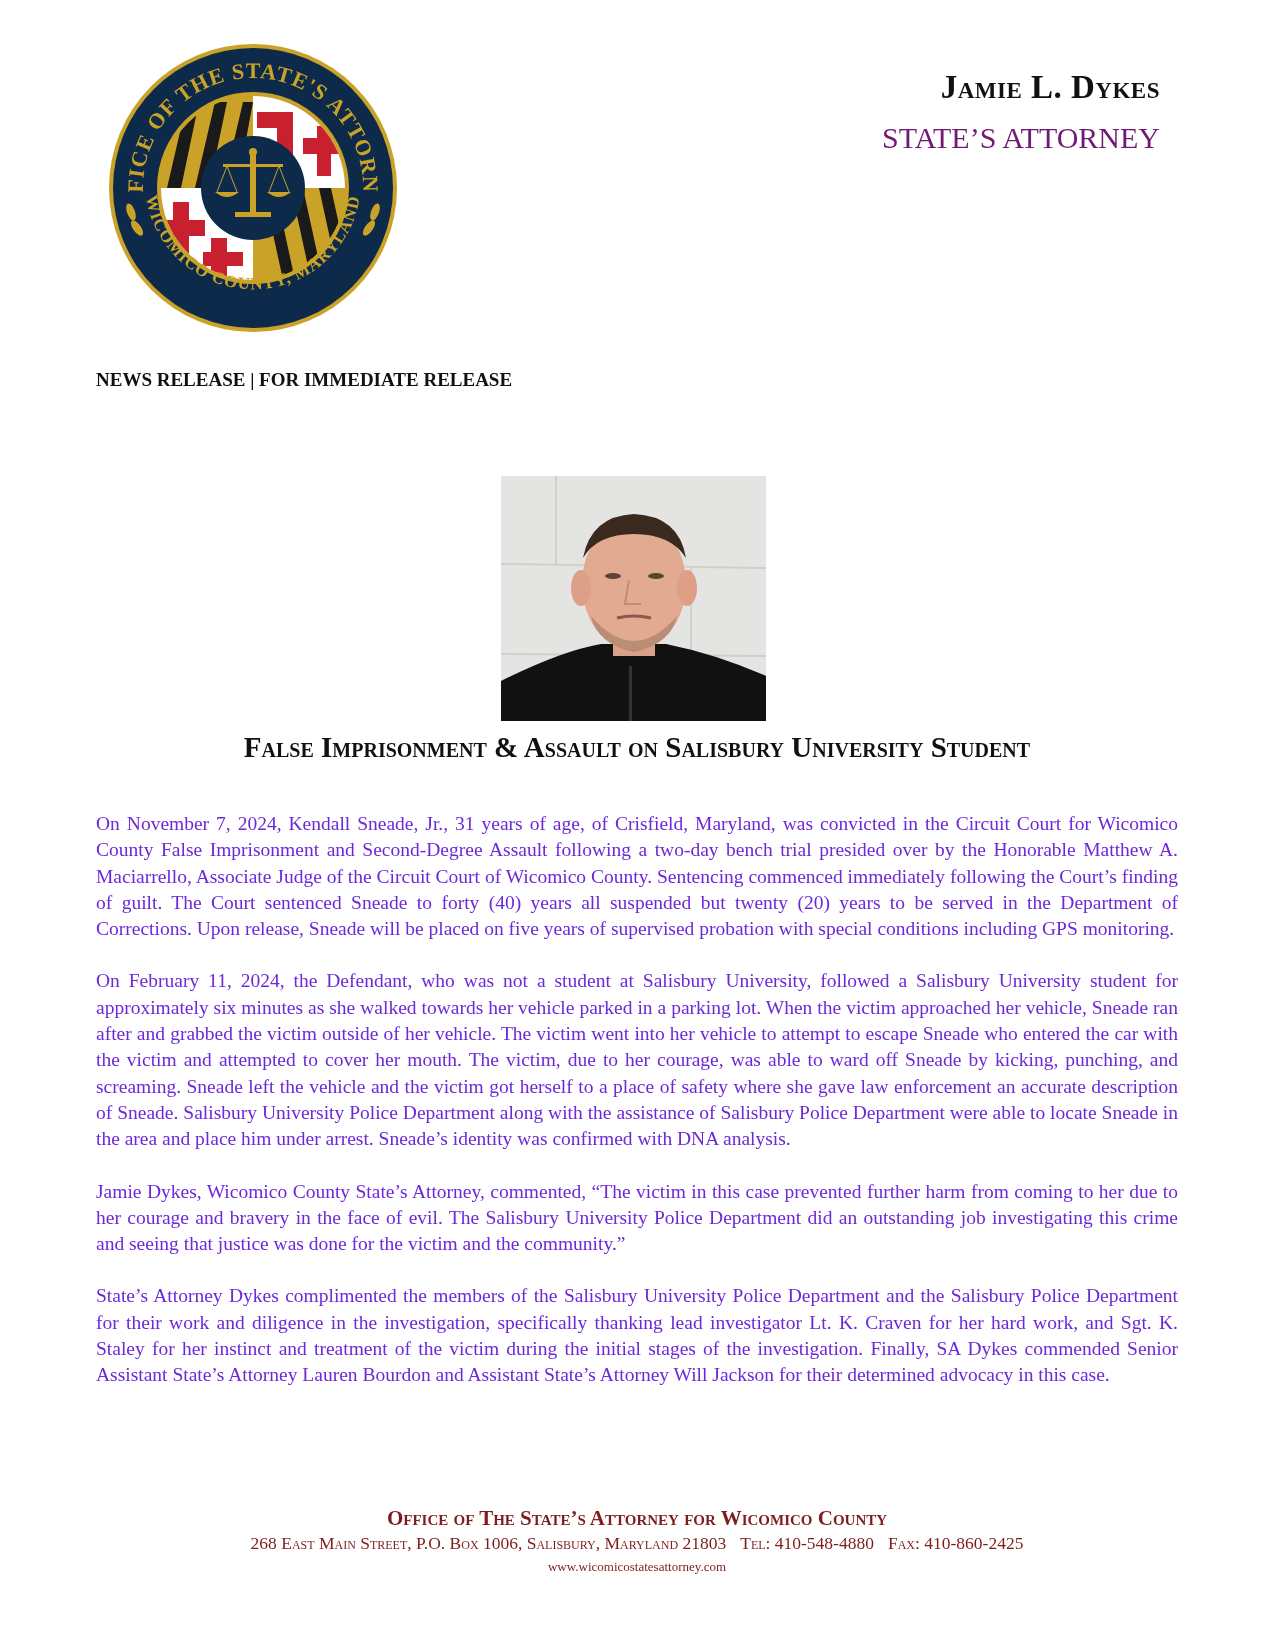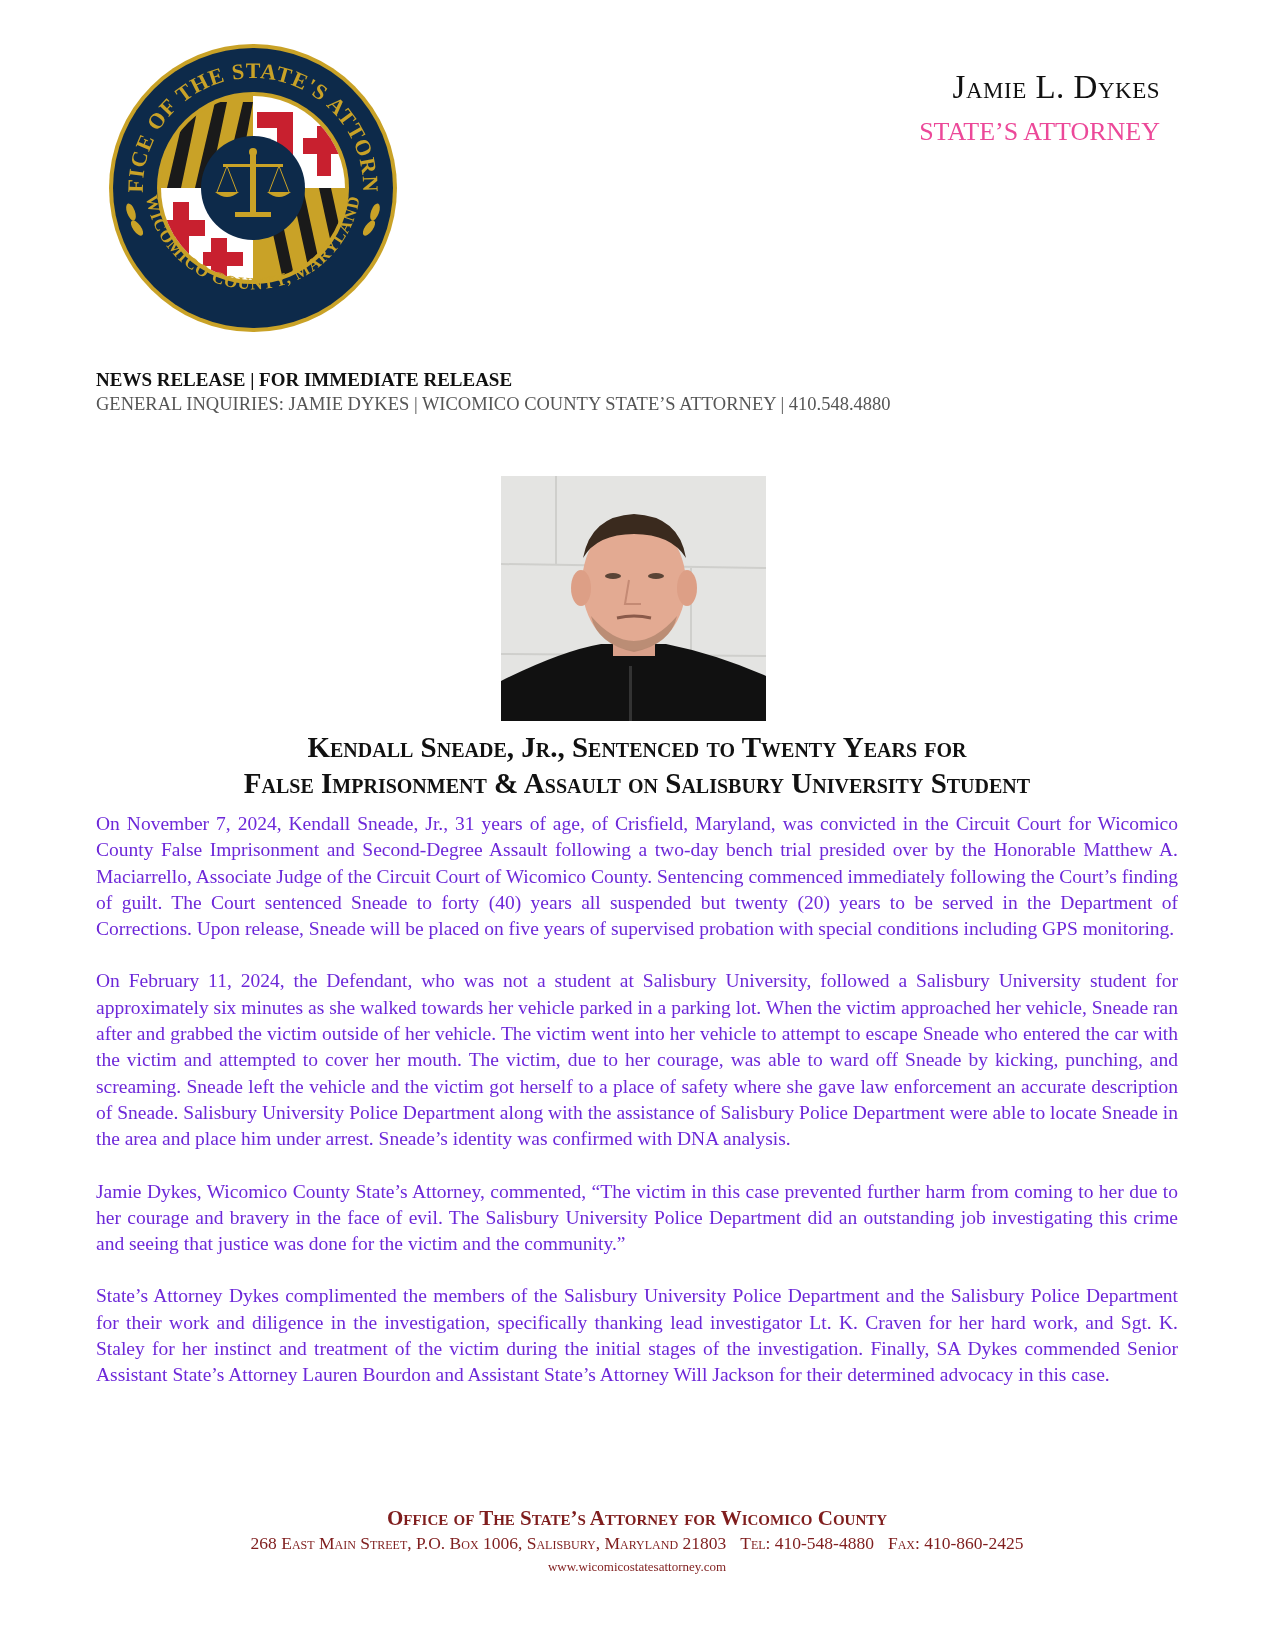--- a/index.html
+++ b/index.html
@@ -3,24 +3,24 @@
   <meta charset="utf-8">
   <style>
     html, body { margin: 0; padding: 0; background: #ffffff; }
     body {
       width: 1275px; height: 1650px; position: relative; overflow: hidden;
       font-family: "Liberation Serif", "DejaVu Serif", serif; color: #111;
     }
     .seal { position: absolute; left: 107px; top: 42px; width: 292px; height: 292px; }
     .attorney-block { position: absolute; right: 115px; top: 68px; text-align: right; }
     .attorney-name {
-      font-size: 33px; font-weight: normal; font-variant: small-caps; letter-spacing: 0.5px;
+      font-size: 33px; font-weight: bold; font-variant: small-caps; letter-spacing: 0.5px;
       color: #111; line-height: 38px;
     }
-    .attorney-title { font-size: 26px; color: #ec4899; line-height: 40px; margin-top: 6px; }
+    .attorney-title { font-size: 30px; color: #701a75; line-height: 40px; margin-top: 12px; }
 
     .release-head { position: absolute; left: 96px; top: 367px; width: 1080px; }
     .release-title { font-size: 19px; font-weight: bold; color: #111; line-height: 26px; }
     .inquiry { font-size: 18.5px; color: #555; line-height: 22px; white-space: pre; }
     .inquiry .label { display: inline-block; }
     .inquiry .label.media { width: 215px; }
 
     .mugshot {
       position: absolute; left: 501px; top: 476px; width: 265px; height: 245px; overflow: hidden;
       background: #e6e6e6;
@@ -122,21 +122,20 @@
   </svg>
 </div>
 
 <div class="attorney-block">
   <div class="attorney-name">Jamie L. Dykes</div>
   <div class="attorney-title">STATE’S ATTORNEY</div>
 </div>
 
 <div class="release-head">
   <div class="release-title">NEWS RELEASE | FOR IMMEDIATE RELEASE</div>
-  <div class="inquiry"><span class="label">GENERAL INQUIRIES:</span> <span>JAMIE DYKES | WICOMICO COUNTY STATE’S ATTORNEY | 410.548.4880</span></div>
 </div>
 
 <div class="mugshot">
   <svg width="265" height="245" viewBox="0 0 265 245">
     <rect width="265" height="245" fill="#e4e4e2"></rect>
     <g stroke="#cfcfcc" stroke-width="2">
       <line x1="0" y1="88" x2="265" y2="92"></line>
       <line x1="0" y1="178" x2="265" y2="180"></line>
       <line x1="55" y1="0" x2="55" y2="88"></line>
       <line x1="190" y1="92" x2="190" y2="178"></line>
@@ -150,21 +149,20 @@
     <path d="M82 82 Q90 40 133 38 Q178 40 185 82 Q170 58 133 58 Q96 58 82 82 Z" fill="#3a2a1e"></path>
     <ellipse cx="112" cy="100" rx="8" ry="3" fill="#5a4436"></ellipse>
     <ellipse cx="155" cy="100" rx="8" ry="3" fill="#5a4436"></ellipse>
     <path d="M128 104 L124 128 L140 128" stroke="#c48a74" stroke-width="2" fill="none"></path>
     <path d="M116 142 Q133 138 150 142" stroke="#8a5a4a" stroke-width="3" fill="none"></path>
     <path d="M90 140 Q133 190 176 140 Q170 168 133 176 Q96 168 90 140 Z" fill="#a07a62" opacity="0.6"></path>
   </svg>
 </div>
 
 <div class="headline">
-  <div>Kendall Sneade, Jr., Sentenced to Twenty Years for</div>
   <div>False Imprisonment &amp; Assault on Salisbury University Student</div>
 </div>
 
 <div class="body-text">
   <p>On November 7, 2024, Kendall Sneade, Jr., 31 years of age, of Crisfield, Maryland, was convicted in the Circuit Court for Wicomico County False Imprisonment and Second-Degree Assault following a two-day bench trial presided over by the Honorable Matthew A. Maciarrello, Associate Judge of the Circuit Court of Wicomico County.  Sentencing commenced immediately following the Court’s finding of guilt.  The Court sentenced Sneade to forty (40) years all suspended but twenty (20) years to be served in the Department of Corrections.  Upon release, Sneade will be placed on five years of supervised probation with special conditions including GPS monitoring.</p>
   <p>On February 11, 2024, the Defendant, who was not a student at Salisbury University, followed a Salisbury University student for approximately six minutes as she walked towards her vehicle parked in a parking lot.  When the victim approached her vehicle, Sneade ran after and grabbed the victim outside of her vehicle.  The victim went into her vehicle to attempt to escape Sneade who entered the car with the victim and attempted to cover her mouth.  The victim, due to her courage, was able to ward off Sneade by kicking, punching, and screaming.  Sneade left the vehicle and the victim got herself to a place of safety where she gave law enforcement an accurate description of Sneade.  Salisbury University Police Department along with the assistance of Salisbury Police Department were able to locate Sneade in the area and place him under arrest.  Sneade’s identity was confirmed with DNA analysis.</p>
   <p>Jamie Dykes, Wicomico County State’s Attorney, commented, “The victim in this case prevented further harm from coming to her due to her courage and bravery in the face of evil.  The Salisbury University Police Department did an outstanding job investigating this crime and seeing that justice was done for the victim and the community.”</p>
   <p>State’s Attorney Dykes complimented the members of the Salisbury University Police Department and the Salisbury Police Department for their work and diligence in the investigation, specifically thanking lead investigator Lt. K. Craven for her hard work, and Sgt. K. Staley for her instinct and treatment of the victim during the initial stages of the investigation.  Finally, SA Dykes commended Senior Assistant State’s Attorney Lauren Bourdon and Assistant State’s Attorney Will Jackson for their determined advocacy in this case.</p>
 </div>
 

